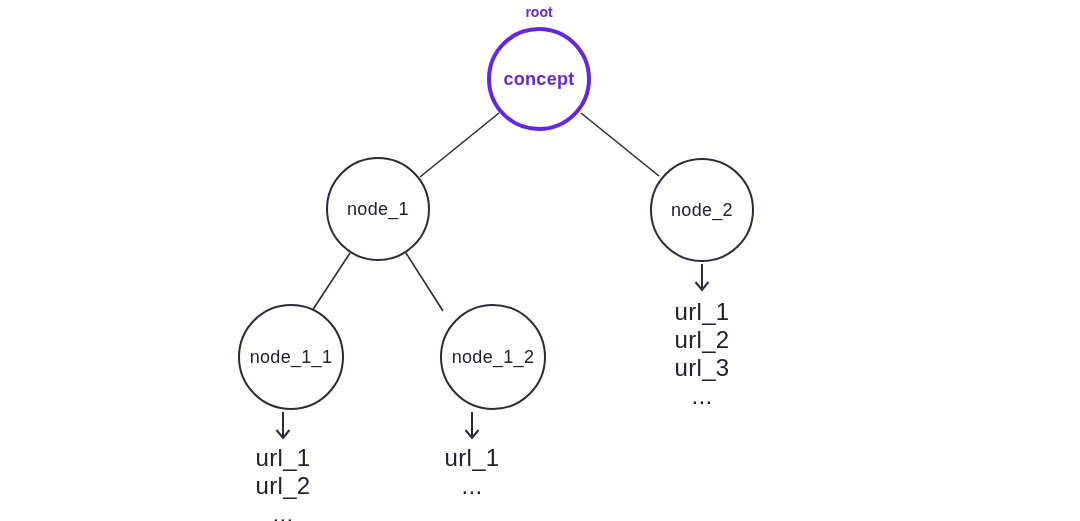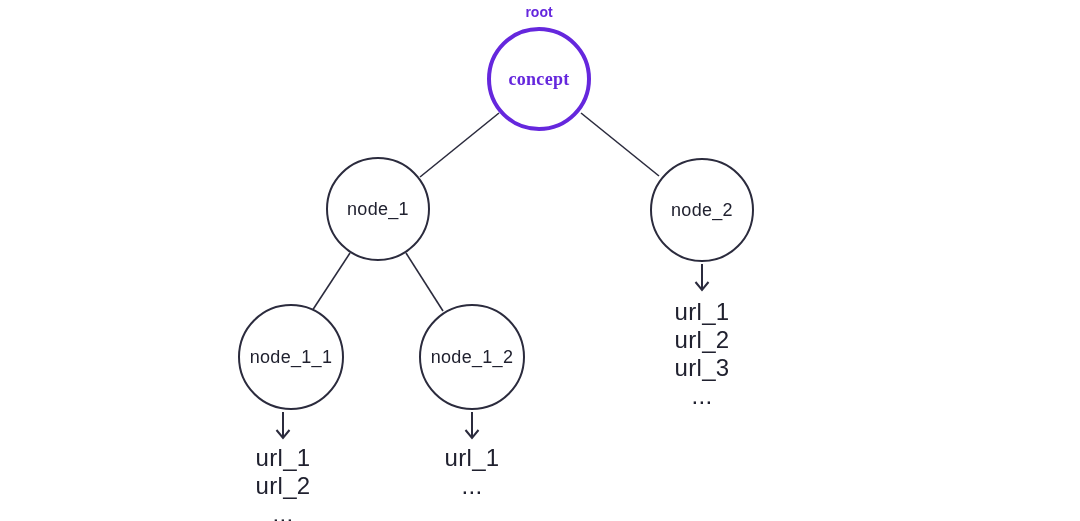--- a/index.html
+++ b/index.html
@@ -44,21 +44,20 @@
     color: var(--text);
     letter-spacing: 0.3px;
     white-space: nowrap;
   }
   .node--root {
     border: 4px solid var(--accent);
   }
   .node--root .node-label {
     color: var(--accent);
     font-weight: bold;
-    font-family: Liberation Serif, serif;
   }
   .node--plain {
     border: 2px solid var(--line);
   }
   .root-tag {
     position: absolute;
     font-size: 14px;
     font-weight: bold;
     color: var(--accent);
     text-align: right;
@@ -115,21 +114,21 @@
   </div>
 
   <div class="node node--plain" style="left:650px; top:158px; width:104px; height:104px;align-items:center;">
     <span class="node-label">node_2</span>
   </div>
 
   <div class="node node--plain" style="left:238px; top:304px; width:106px; height:106px;">
     <span class="node-label">node_1_1</span>
   </div>
 
-  <div class="node node--plain" style="left:419px; top:304px; width:106px; height:106px;">
+  <div class="node node--plain" style="left:440px; top:304px; width:106px; height:106px;">
     <span class="node-label">node_1_2</span>
   </div>
 
   <div class="url-list" style="left:702px; top:298px;">
     <div>url_1</div>
     <div>url_2</div>
     <div>url_3</div>
     <div>...</div>
   </div>
 

